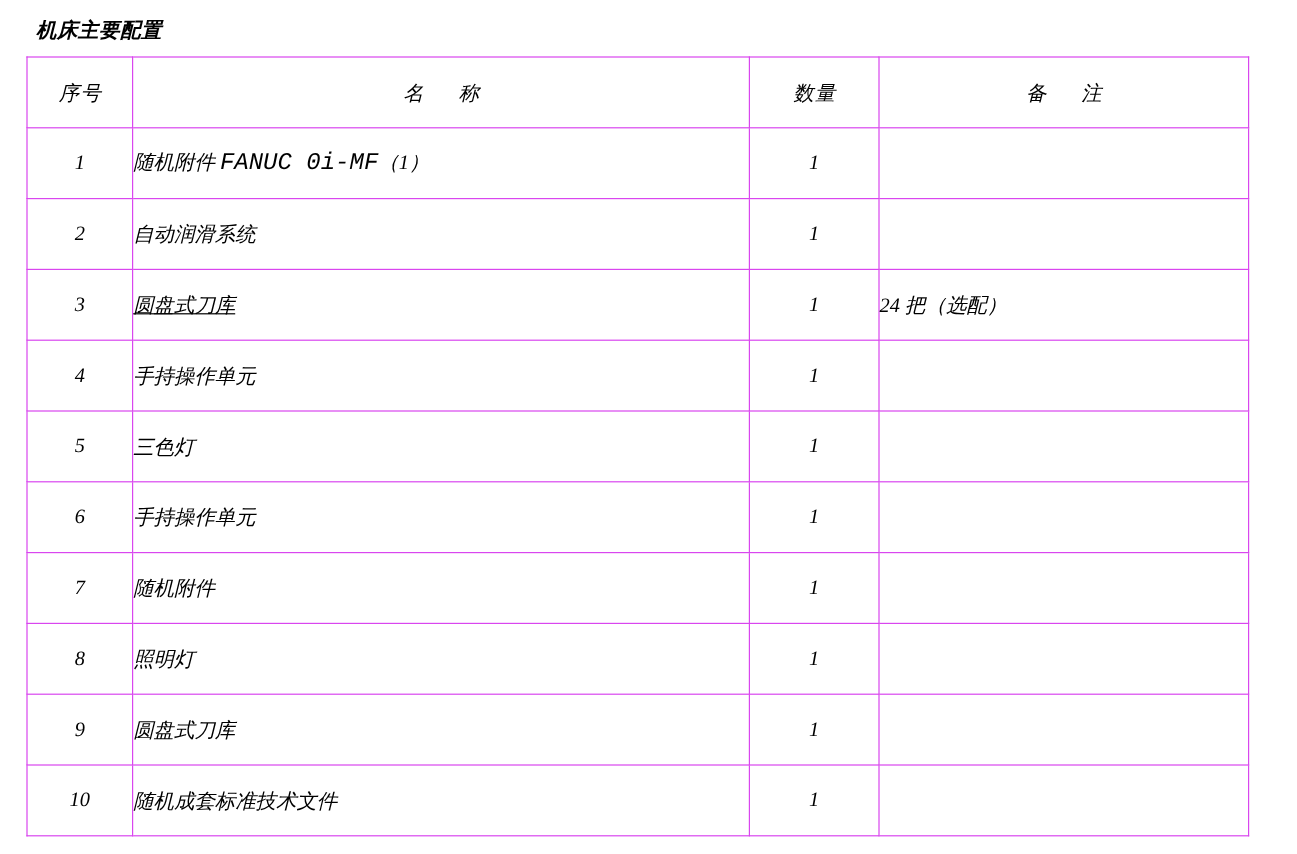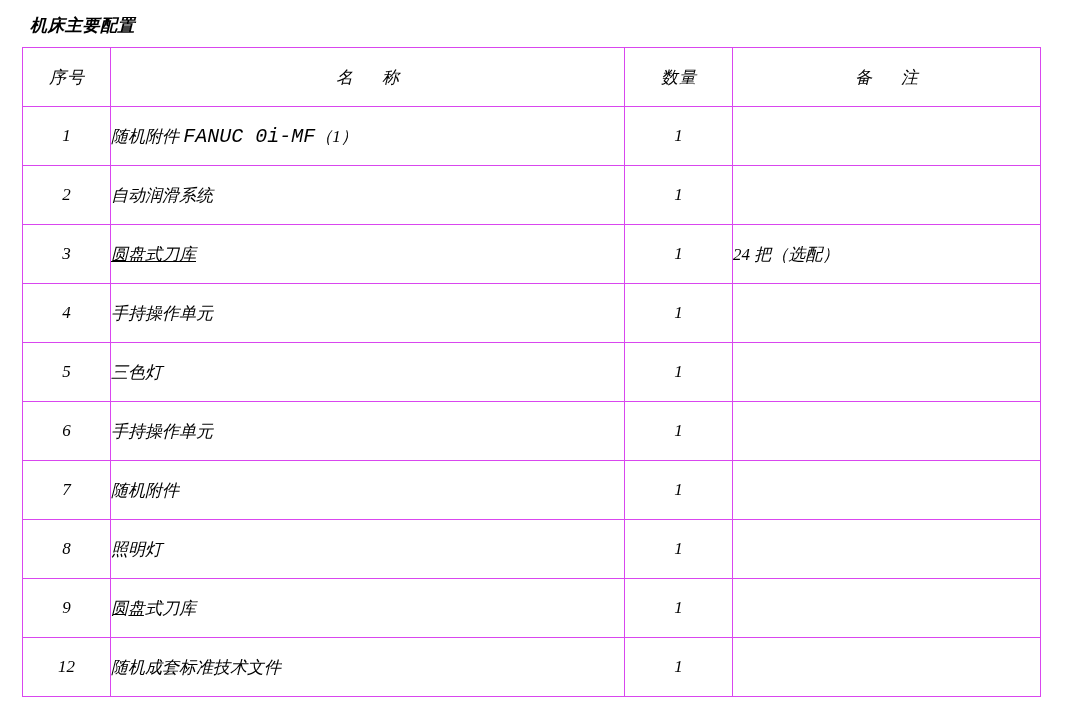--- a/index.html
+++ b/index.html
@@ -157,21 +157,21 @@
           <td class="cell-qty">1</td>
           <td class="cell-remark"></td>
         </tr>
         <tr>
           <td class="cell-no">9</td>
           <td class="cell-name"><span>圆盘式刀库</span></td>
           <td class="cell-qty">1</td>
           <td class="cell-remark"></td>
         </tr>
         <tr>
-          <td class="cell-no">12</td>
+          <td class="cell-no">10</td>
           <td class="cell-name"><span>随机成套标准技术文件</span></td>
           <td class="cell-qty">1</td>
           <td class="cell-remark"></td>
         </tr>
       </tbody>
   </table>
 
 </div>
 
 </body></html>

